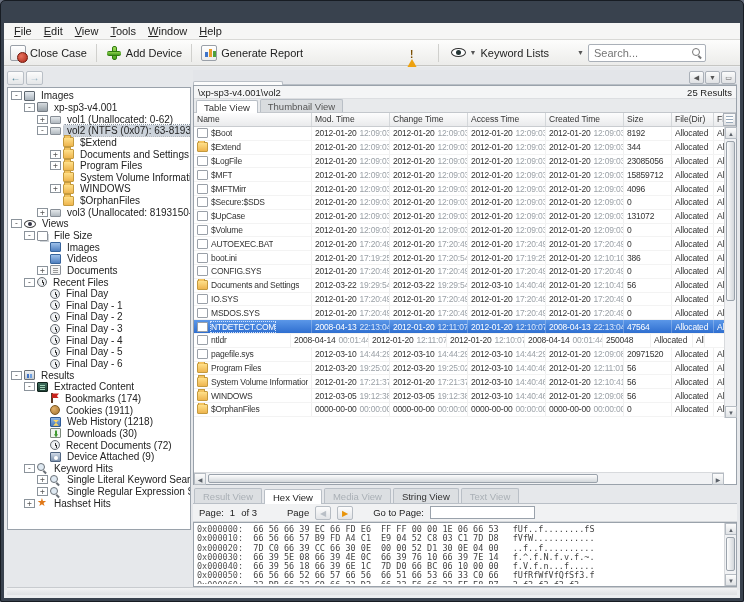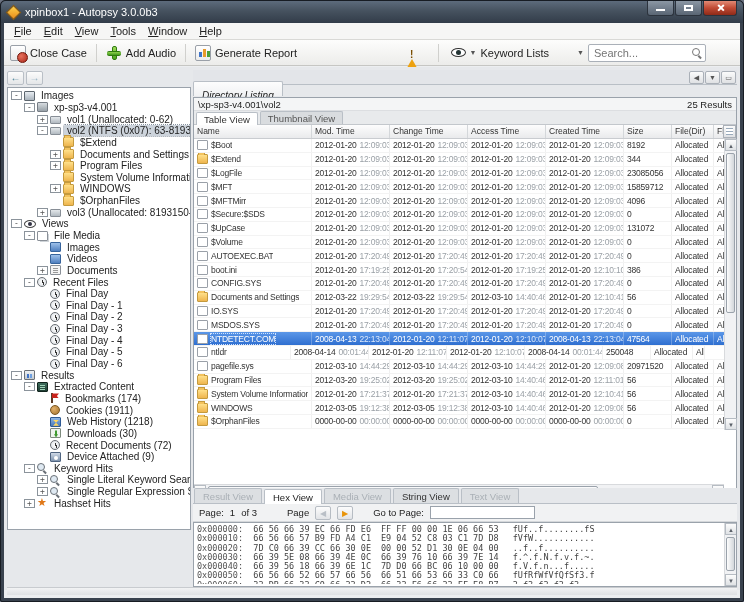--- a/index.html
+++ b/index.html
@@ -87,21 +87,21 @@
   .i-hash{background:transparent;color:#e07818;font-size:11px;line-height:10px;}
   .i-hash::after{content:"★";position:absolute;left:0;top:-1px;}
   .tlabel{padding:0 3px;border-radius:1px;}
   .tlabelsel{background:#ccd3db;outline:1px dotted #8a94a0;}
   
   #right{position:absolute;left:189px;top:3px;right:3px;bottom:3px;}
   #dirtabs{height:15px;position:relative;background:#e3e5e9;border-bottom:1px solid #b9bfc6;font-size:10px;}
   .dtab{position:absolute;left:0;top:11px;height:15px;background:linear-gradient(#fdfdfd,#f0f1f3);border:1px solid #b9bfc6;border-bottom:none;padding:8px 8px 0;color:#222;border-radius:2px 2px 0 0;font-style:italic;}
   #cornerbtns{position:absolute;right:1px;top:1px;display:flex;gap:1px;}
   .cbtn{width:15px;height:13px;border:1px solid #aab0b8;background:linear-gradient(#fbfbfb,#dfe1e4);border-radius:2px;font-size:7px;line-height:11px;text-align:center;color:#555;}
-  #resultpanel{position:absolute;left:0;right:0;top:15px;height:400px;background:#fff;border:1px solid #9aa2ab;margin-top:12px;}
+  #resultpanel{position:absolute;left:0;right:0;top:15px;height:400px;background:#fff;border:1px solid #9aa2ab;}
   #pathrow{height:13px;background:#f4f5f6;border-bottom:1px solid #dcdee1;font-size:9.5px;display:flex;justify-content:space-between;padding:1px 4px 0;color:#222;}
   #viewtabs{height:14px;background:#e8eaec;border-bottom:1px solid #c3c7cc;position:relative;font-size:9.5px;padding-left:2px;display:flex;align-items:flex-end;}
   .vwtab{height:13px;padding:1px 7px 0;border:1px solid #b9bfc6;border-bottom:none;margin-right:2px;border-radius:2px 2px 0 0;color:#333;}
   .vwtab.on{background:#fff;position:relative;top:1px;}
   .vwtab.off{background:#d9dcdf;color:#555;}
   #thead{display:flex;height:14px;background:linear-gradient(#fdfdfd,#e9eaec);border-bottom:1px solid #c9ccd0;font-size:8.5px;color:#333;position:relative;}
   .hcell{padding:1px 3px 0;border-right:1px solid #d4d7da;overflow:hidden;white-space:nowrap;flex:none;}
   #colcfg{position:absolute;right:0;top:0;width:13px;height:13px;border:1px solid #aab0b8;background:linear-gradient(#fbfbfb,#dfe1e4);}
   #colcfg::after{content:"";position:absolute;left:2px;top:2px;right:2px;bottom:2px;background:repeating-linear-gradient(#9ab 0 1px,#fff 1px 3px);}
   #tbody{position:relative;height:290px;overflow:hidden;font-size:8.5px;letter-spacing:-0.2px;}
@@ -140,36 +140,20 @@
   .hexb2{margin-left:10px;}
   #hx-scroll{right:0;top:0;width:12px;bottom:0;border-left:1px solid #d8dadd;}
   #hx-thumb{left:1px;width:9px;top:14px;height:34px;}
   
   #status{position:absolute;left:3px;right:3px;bottom:3px;height:8px;background:linear-gradient(#f2f3f4,#dfe1e4);border-top:1px solid #c8cbcf;}
 </style>
 </head>
 <body>
 
 <div id="win">
-  <div id="titlebar">
-    <span id="appicon"></span>
-    <span>xpinbox1 - Autopsy 3.0.0b3</span>
-    <div id="wbtns">
-      <div class="wbtn">
-          <span class="g-min"></span>
-        </div>
-      <div class="wbtn">
-          <span class="g-max"></span>
-        </div>
-      <div class="wbtn close">
-          <span class="g-x1"></span>
-          <span class="g-x2"></span>
-        </div>
-    </div>
-  </div>
 
   <div id="app">
     <div id="menubar">
       <span id="menu-items" style="display:flex;">
           <span class="mitem"><u>F</u>ile</span>
           <span class="mitem"><u>E</u>dit</span>
           <span class="mitem"><u>V</u>iew</span>
           <span class="mitem"><u>T</u>ools</span>
           <span class="mitem"><u>W</u>indow</span>
           <span class="mitem"><u>H</u>elp</span>
@@ -180,21 +164,21 @@
       <div class="tbtn">
         <span class="ico16 i-close-case"></span>
         <span>Close Case</span>
       </div>
       <div class="tsep"></div>
       <div class="tbtn">
         <span class="ico16">
             <span class="i-plus-v"></span>
             <span class="i-plus-h"></span>
           </span>
-        <span>Add Audio</span>
+        <span>Add Device</span>
       </div>
       <div class="tsep"></div>
       <div class="tbtn">
         <span class="ico16 i-report">
             <span class="rbar rb1"></span>
             <span class="rbar rb2"></span>
             <span class="rbar rb3"></span>
           </span>
         <span>Generate Report</span>
       </div>
@@ -277,21 +261,21 @@
               <span class="tlabel">vol3 (Unallocated: 8193150-10485215)</span>
             </div>
             <div class="trow2" style="padding-left: 3px;">
               <span class="texp box">-</span>
               <span class="ticon i-views"></span>
               <span class="tlabel">Views</span>
             </div>
             <div class="trow2" style="padding-left: 16px;">
               <span class="texp box">-</span>
               <span class="ticon i-filetypes"></span>
-              <span class="tlabel">File Media</span>
+              <span class="tlabel">File Size</span>
             </div>
             <div class="trow2" style="padding-left: 29px;">
               <span class="texp"></span>
               <span class="ticon i-media"></span>
               <span class="tlabel">Images</span>
             </div>
             <div class="trow2" style="padding-left: 29px;">
               <span class="texp"></span>
               <span class="ticon i-media"></span>
               <span class="tlabel">Videos</span>

